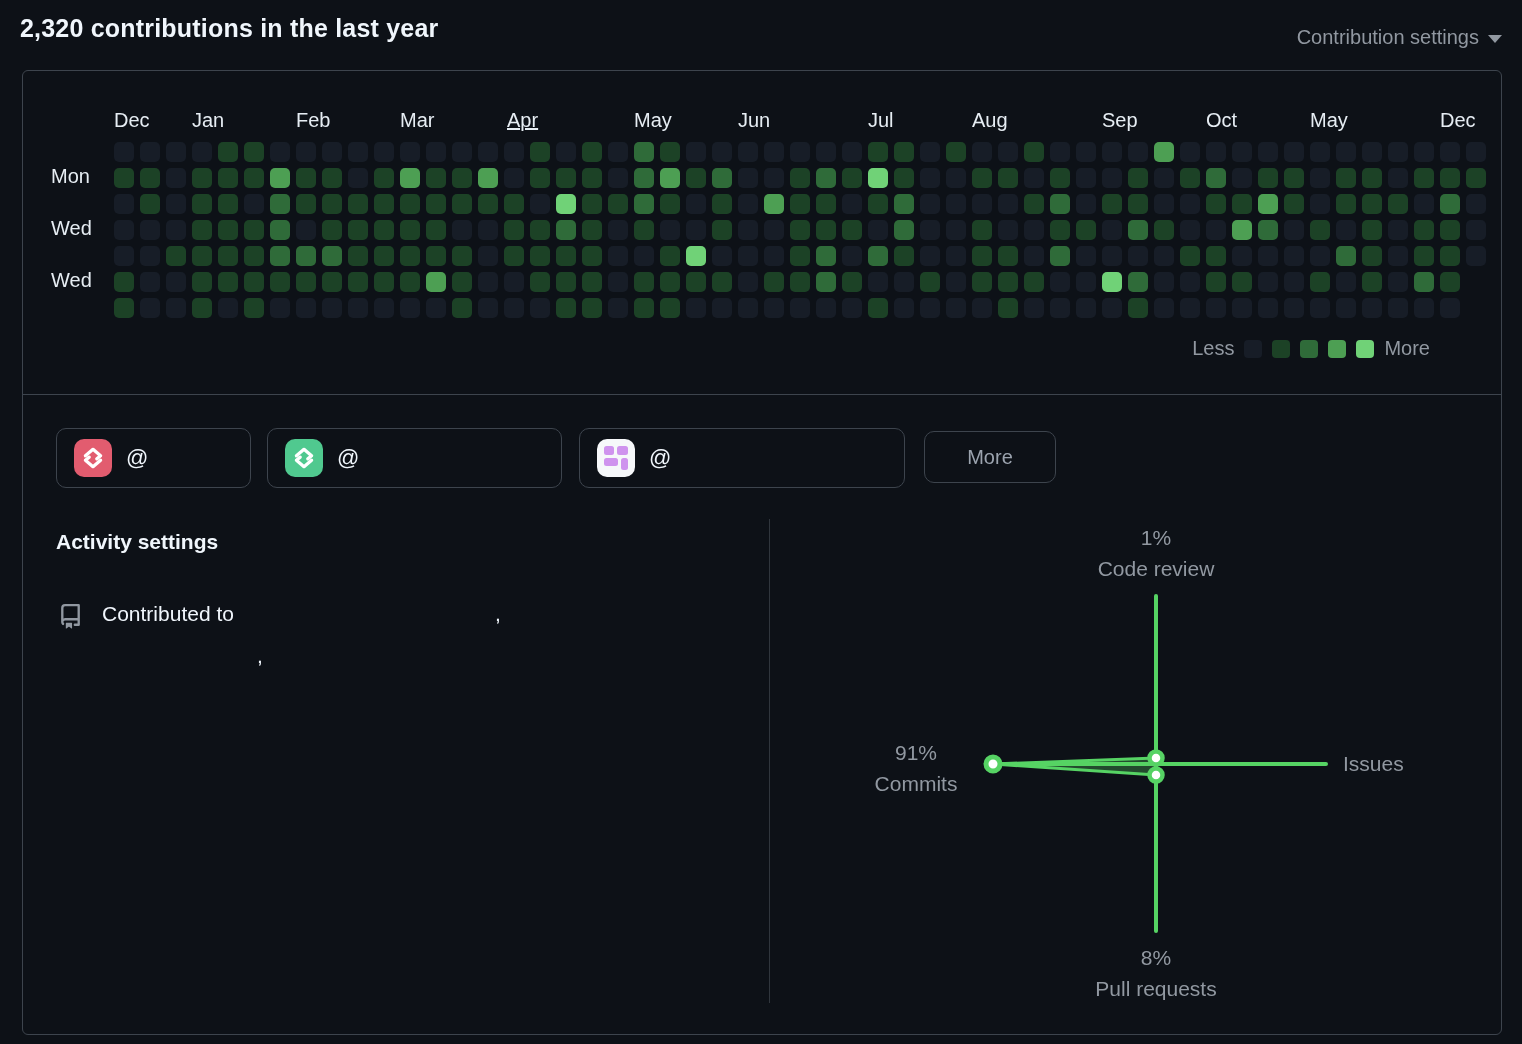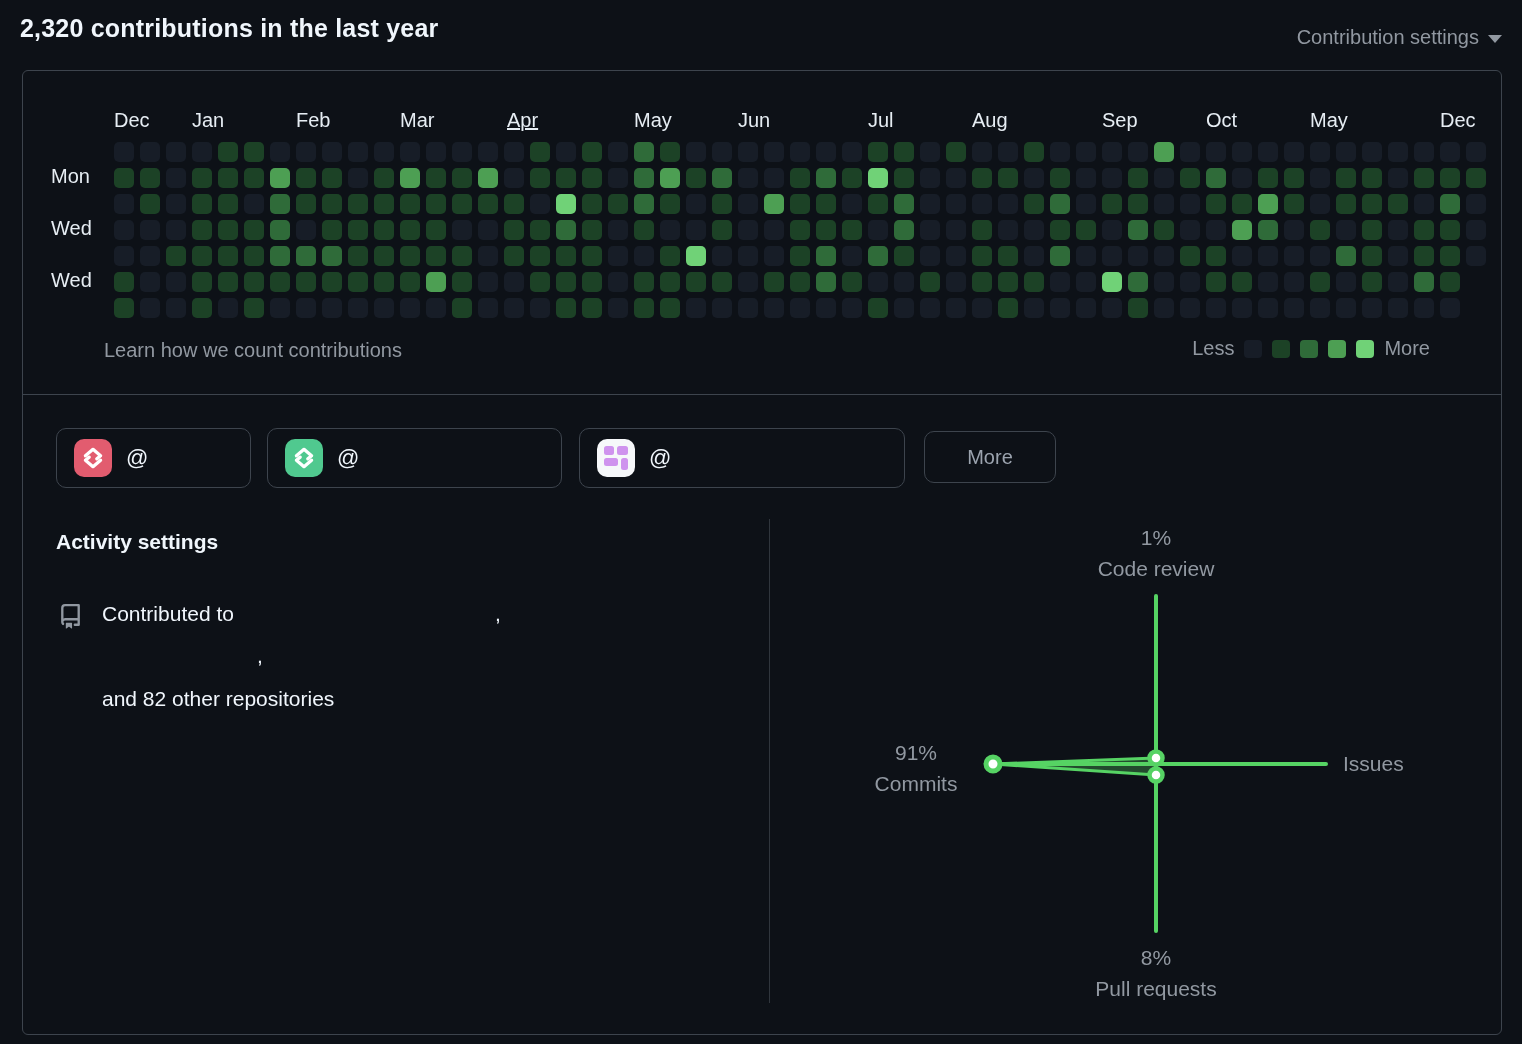--- a/index.html
+++ b/index.html
@@ -441,21 +441,20 @@
       <div class="cell" style="background: rgb(23, 29, 39);"></div>
       <div class="cell" style="background: rgb(23, 29, 39);"></div>
       <div class="cell" style="background: rgb(28, 66, 38);"></div>
       <div class="cell" style="background: rgb(23, 29, 39);"></div>
       <div class="cell" style="background: rgb(23, 29, 39);"></div>
       <div class="cell" style="background: rgb(23, 29, 39);"></div>
       <div class="cell" style="visibility: hidden;"></div>
       <div class="cell" style="visibility: hidden;"></div>
     </div>
 
-  <div class="abs learn-link">Learn how we count contributions</div>
 
   <div class="abs legend-row">
     <span>Less</span>
     <span id="legend-squares" style="display:flex;gap:10px;">
         <div class="legend-sq" style="background: rgb(23, 29, 39);"></div>
         <div class="legend-sq" style="background: rgb(28, 66, 38);"></div>
         <div class="legend-sq" style="background: rgb(47, 107, 57);"></div>
         <div class="legend-sq" style="background: rgb(77, 159, 83);"></div>
         <div class="legend-sq" style="background: rgb(112, 210, 119);"></div>
       </span>
@@ -498,21 +497,20 @@
 
   <div class="abs activity-heading">Activity settings</div>
 
   <svg class="abs repo-icon" width="25" height="25" viewBox="0 0 16 16" fill="#9198a1">
     <path d="M2 2.5A2.5 2.5 0 0 1 4.5 0h8.75a.75.75 0 0 1 .75.75v12.5a.75.75 0 0 1-.75.75h-2.5a.75.75 0 0 1 0-1.5h1.75v-2h-8a1 1 0 0 0-.714 1.7.75.75 0 1 1-1.072 1.05A2.495 2.495 0 0 1 2 11.5Zm10.5-1h-8a1 1 0 0 0-1 1v6.708A2.486 2.486 0 0 1 4.5 9h8ZM5 12.25a.25.25 0 0 1 .25-.25h3.5a.25.25 0 0 1 .25.25v3.25a.25.25 0 0 1-.4.2l-1.45-1.087a.25.25 0 0 0-.3 0L5.4 15.7a.25.25 0 0 1-.4-.2Z"></path>
   </svg>
 
   <div class="abs contrib-text" style="left:79px;top:529px;">Contributed to</div>
   <div class="abs contrib-text" style="left:472px;top:529px;">,</div>
   <div class="abs contrib-text" style="left:234px;top:571px;">,</div>
-  <div class="abs contrib-text" style="left:79px;top:614px;">and 82 other repositories</div>
 
   <div class="abs section-divider"></div>
 
   <svg class="abs" style="left:828px;top:440px;" width="600" height="500" viewBox="0 0 600 500">
     <line x1="305" y1="85" x2="305" y2="420" stroke="#56d364" stroke-width="4" stroke-linecap="round"></line>
     <line x1="142" y1="253" x2="475" y2="253" stroke="#56d364" stroke-width="4" stroke-linecap="round"></line>
     <polygon points="305,247 305,253 305,264 142,253" fill="rgba(86,211,100,0.30)" stroke="#56d364" stroke-width="3" stroke-linejoin="round"></polygon>
     <circle cx="142" cy="253" r="7" fill="#ffffff" stroke="#56d364" stroke-width="5"></circle>
     <circle cx="305" cy="247" r="6.5" fill="#ffffff" stroke="#56d364" stroke-width="4.5"></circle>
     <circle cx="305" cy="264" r="6.5" fill="#ffffff" stroke="#56d364" stroke-width="4.5"></circle>

